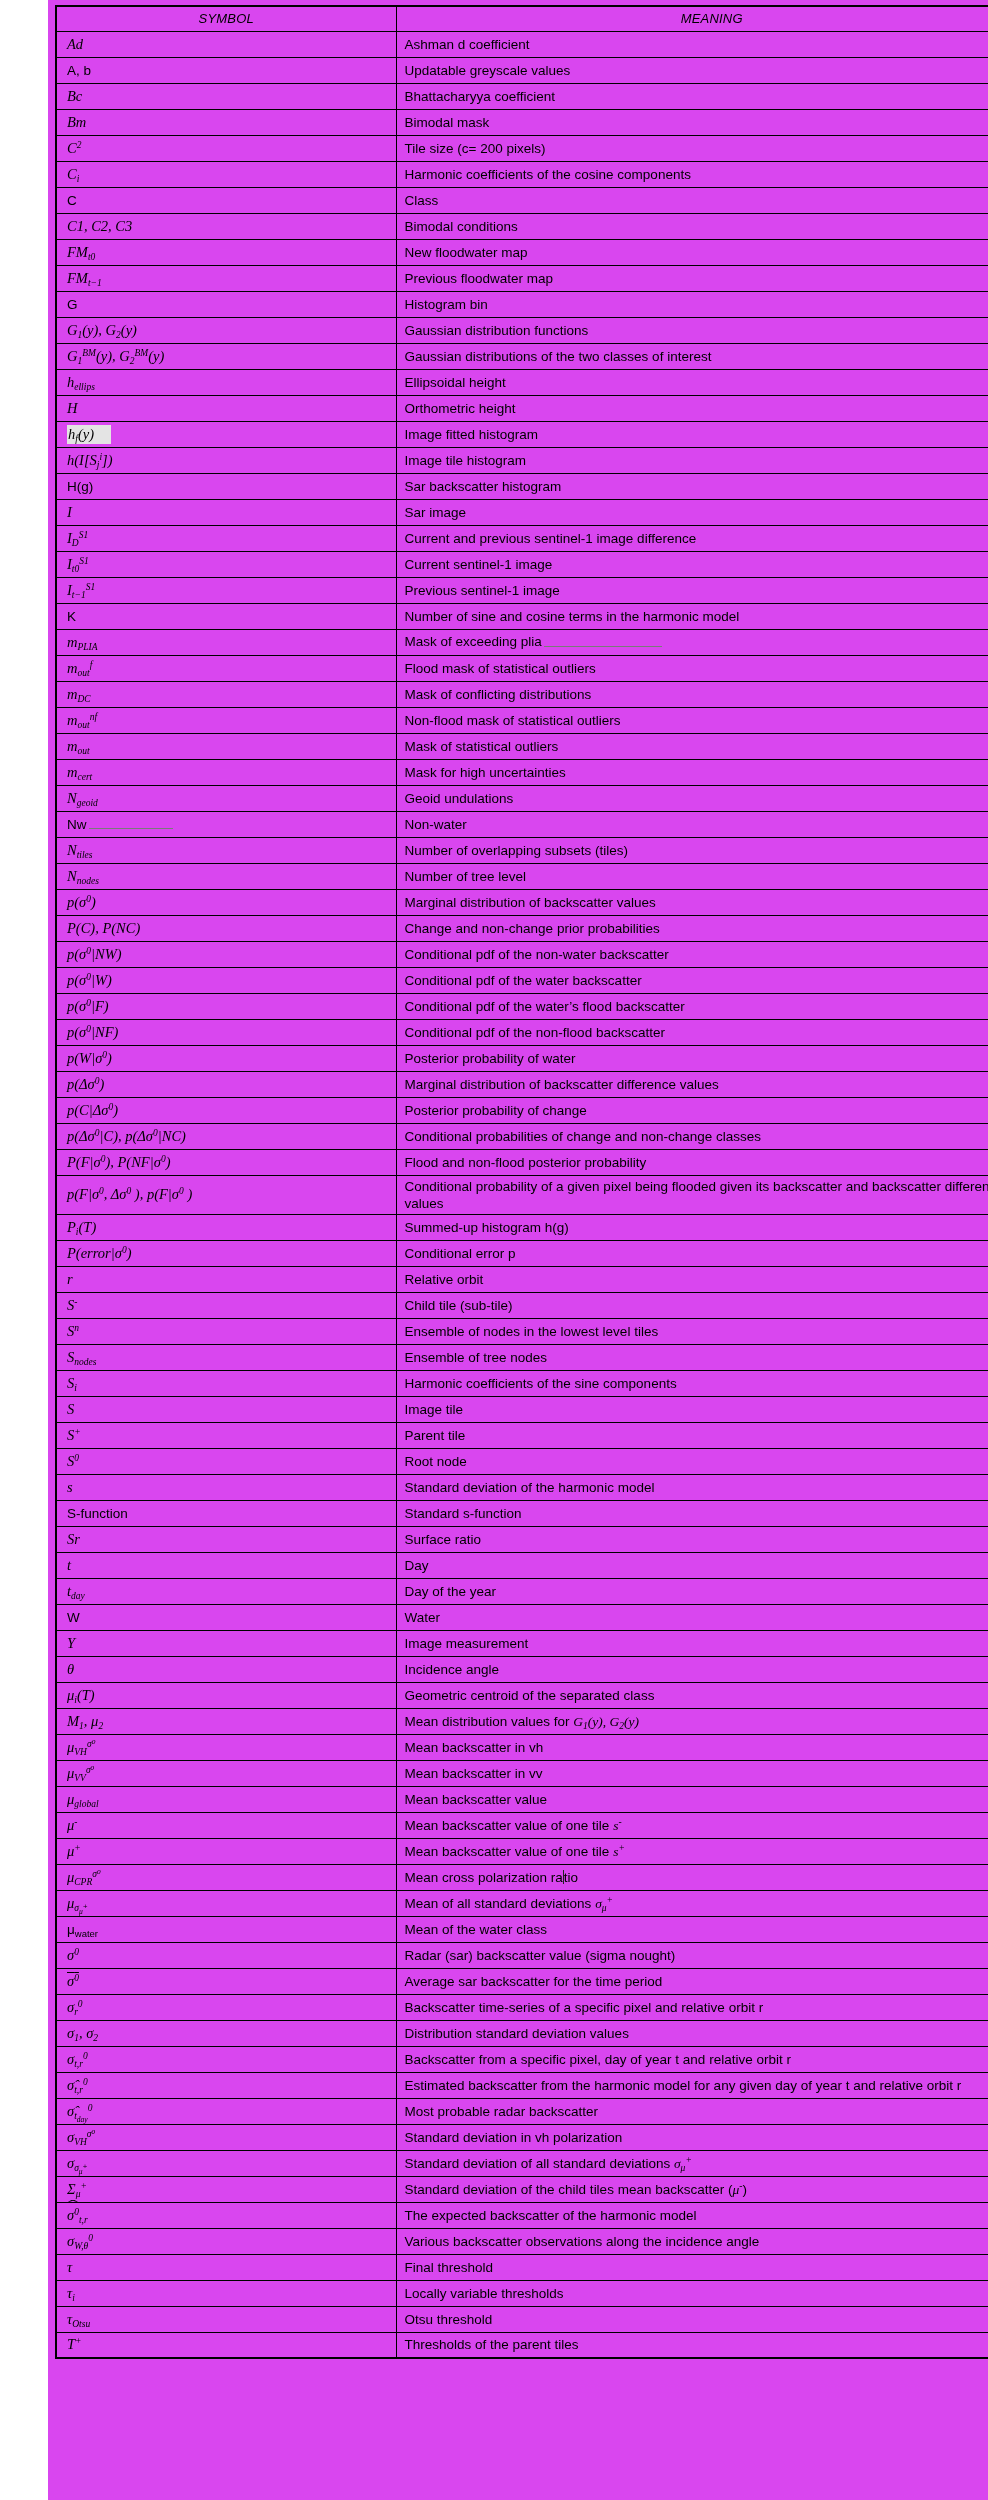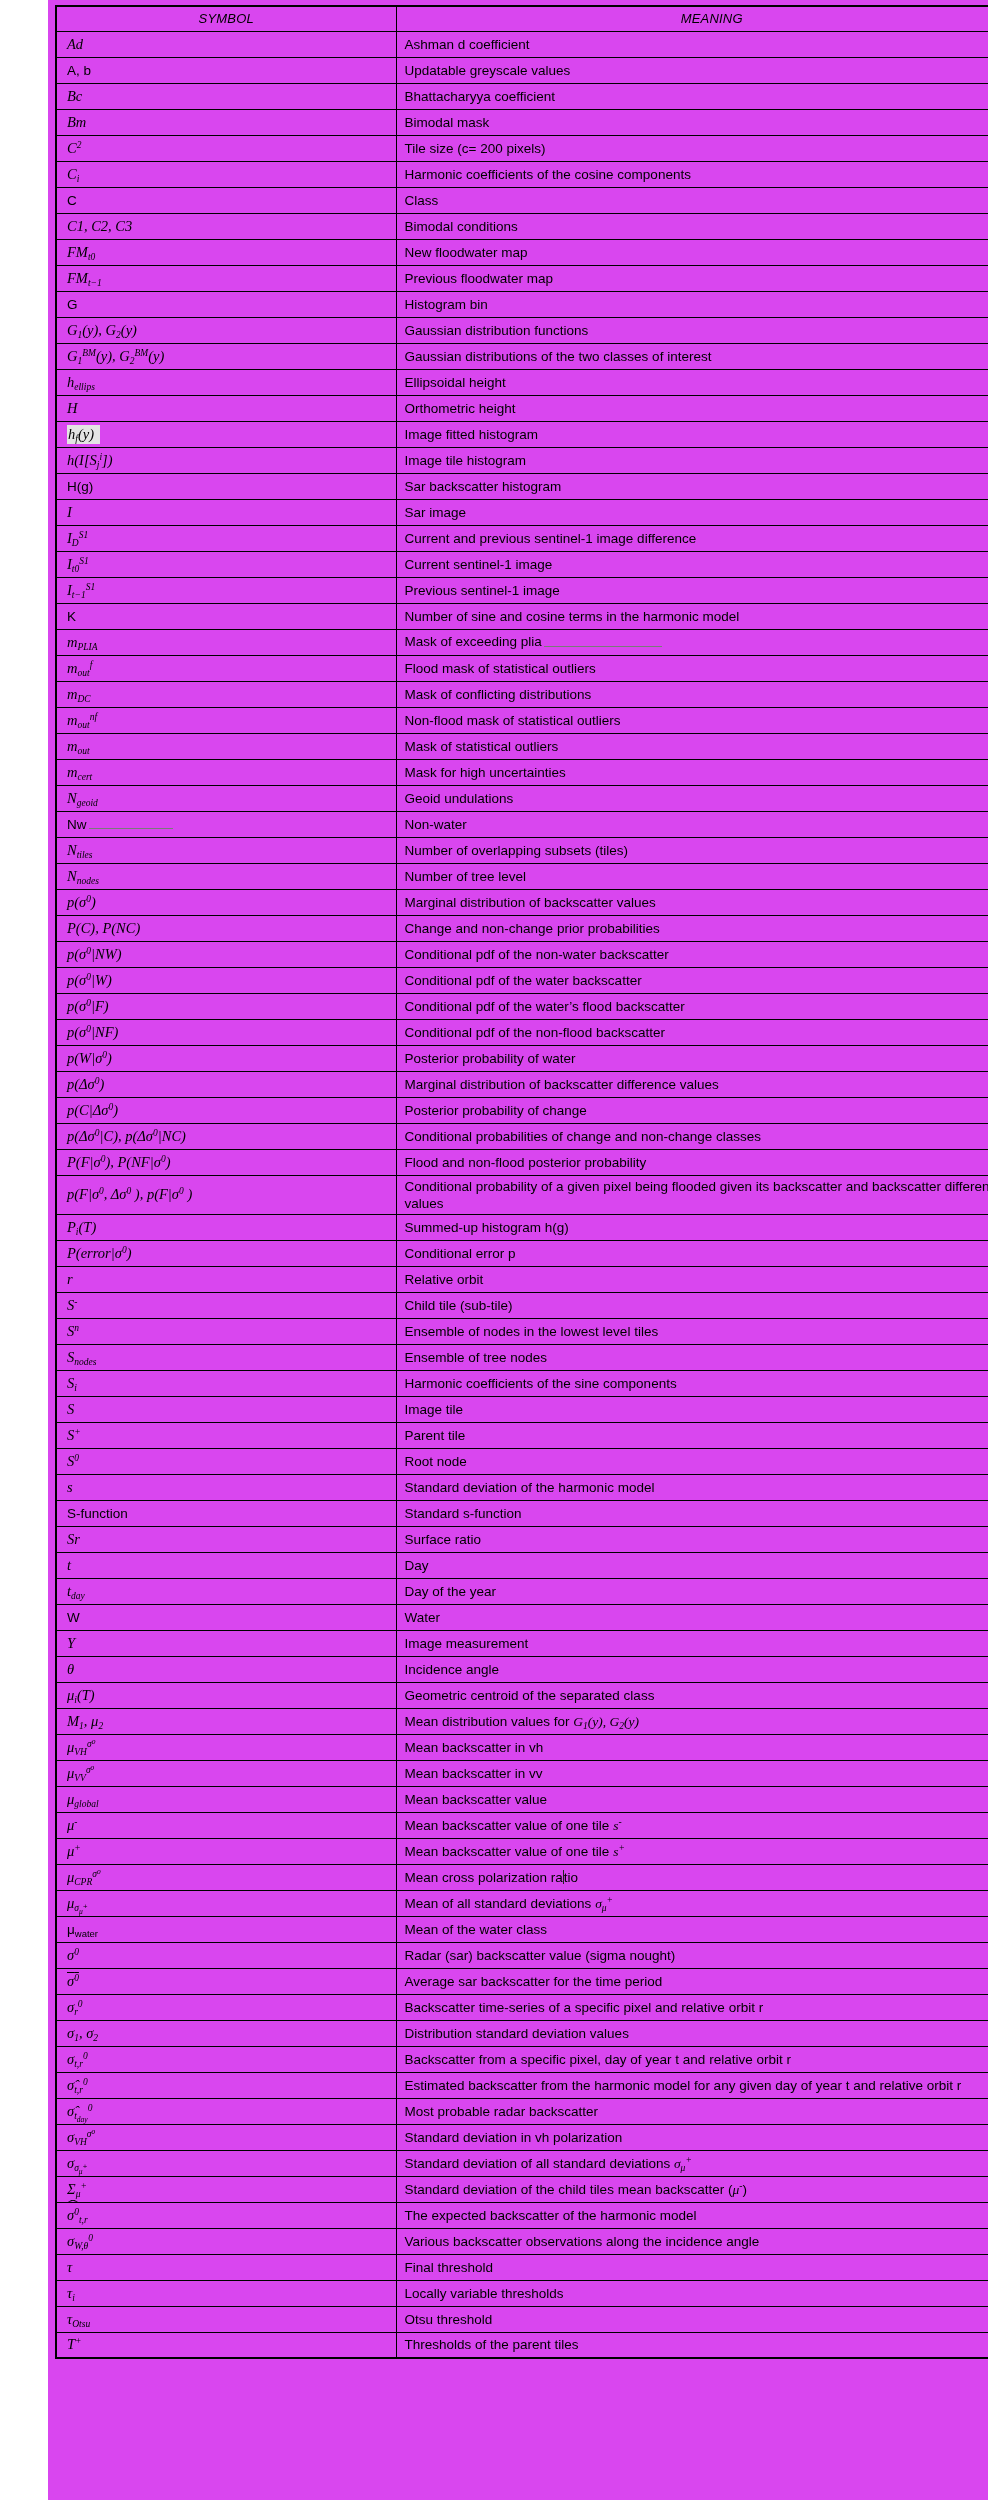--- a/index.html
+++ b/index.html
@@ -26,21 +26,21 @@
   td.meaning{
     font-size:13.5px;line-height:17px;padding-left:8px;
   }
   sub,sup{line-height:0;}
   sub{font-size:9.5px;vertical-align:-3px;}
   sup{font-size:9.5px;vertical-align:5px;}
   sub sub,sub sup{font-size:7.5px;}
   .u{font-style:normal;font-family:"Liberation Sans",sans-serif;font-size:13.5px;}
   .m{font-family:"Liberation Serif","DejaVu Serif",serif;font-style:italic;}
   .ol{text-decoration:overline;}
-  .shade{background:#e4e4e4;padding:1px 6px 1px 1px;display:inline-block;}
+  .shade{background:#e4e4e4;padding:1px 17px 1px 1px;display:inline-block;}
   .widehat{position:relative;display:inline-block;}
   .widehat::before{
     content:"\02C6";position:absolute;top:-0.72em;left:50%;
     transform:translateX(-50%) scaleX(2.4);font-size:0.85em;font-style:normal;
   }
   .tail{display:inline-block;border-bottom:1px solid #7a7a7a;height:0.9em;margin-left:2px;}
   .caret{display:inline-block;width:1px;height:14px;background:#222;vertical-align:-2px;}
 </style>
 </head>
 <body>

